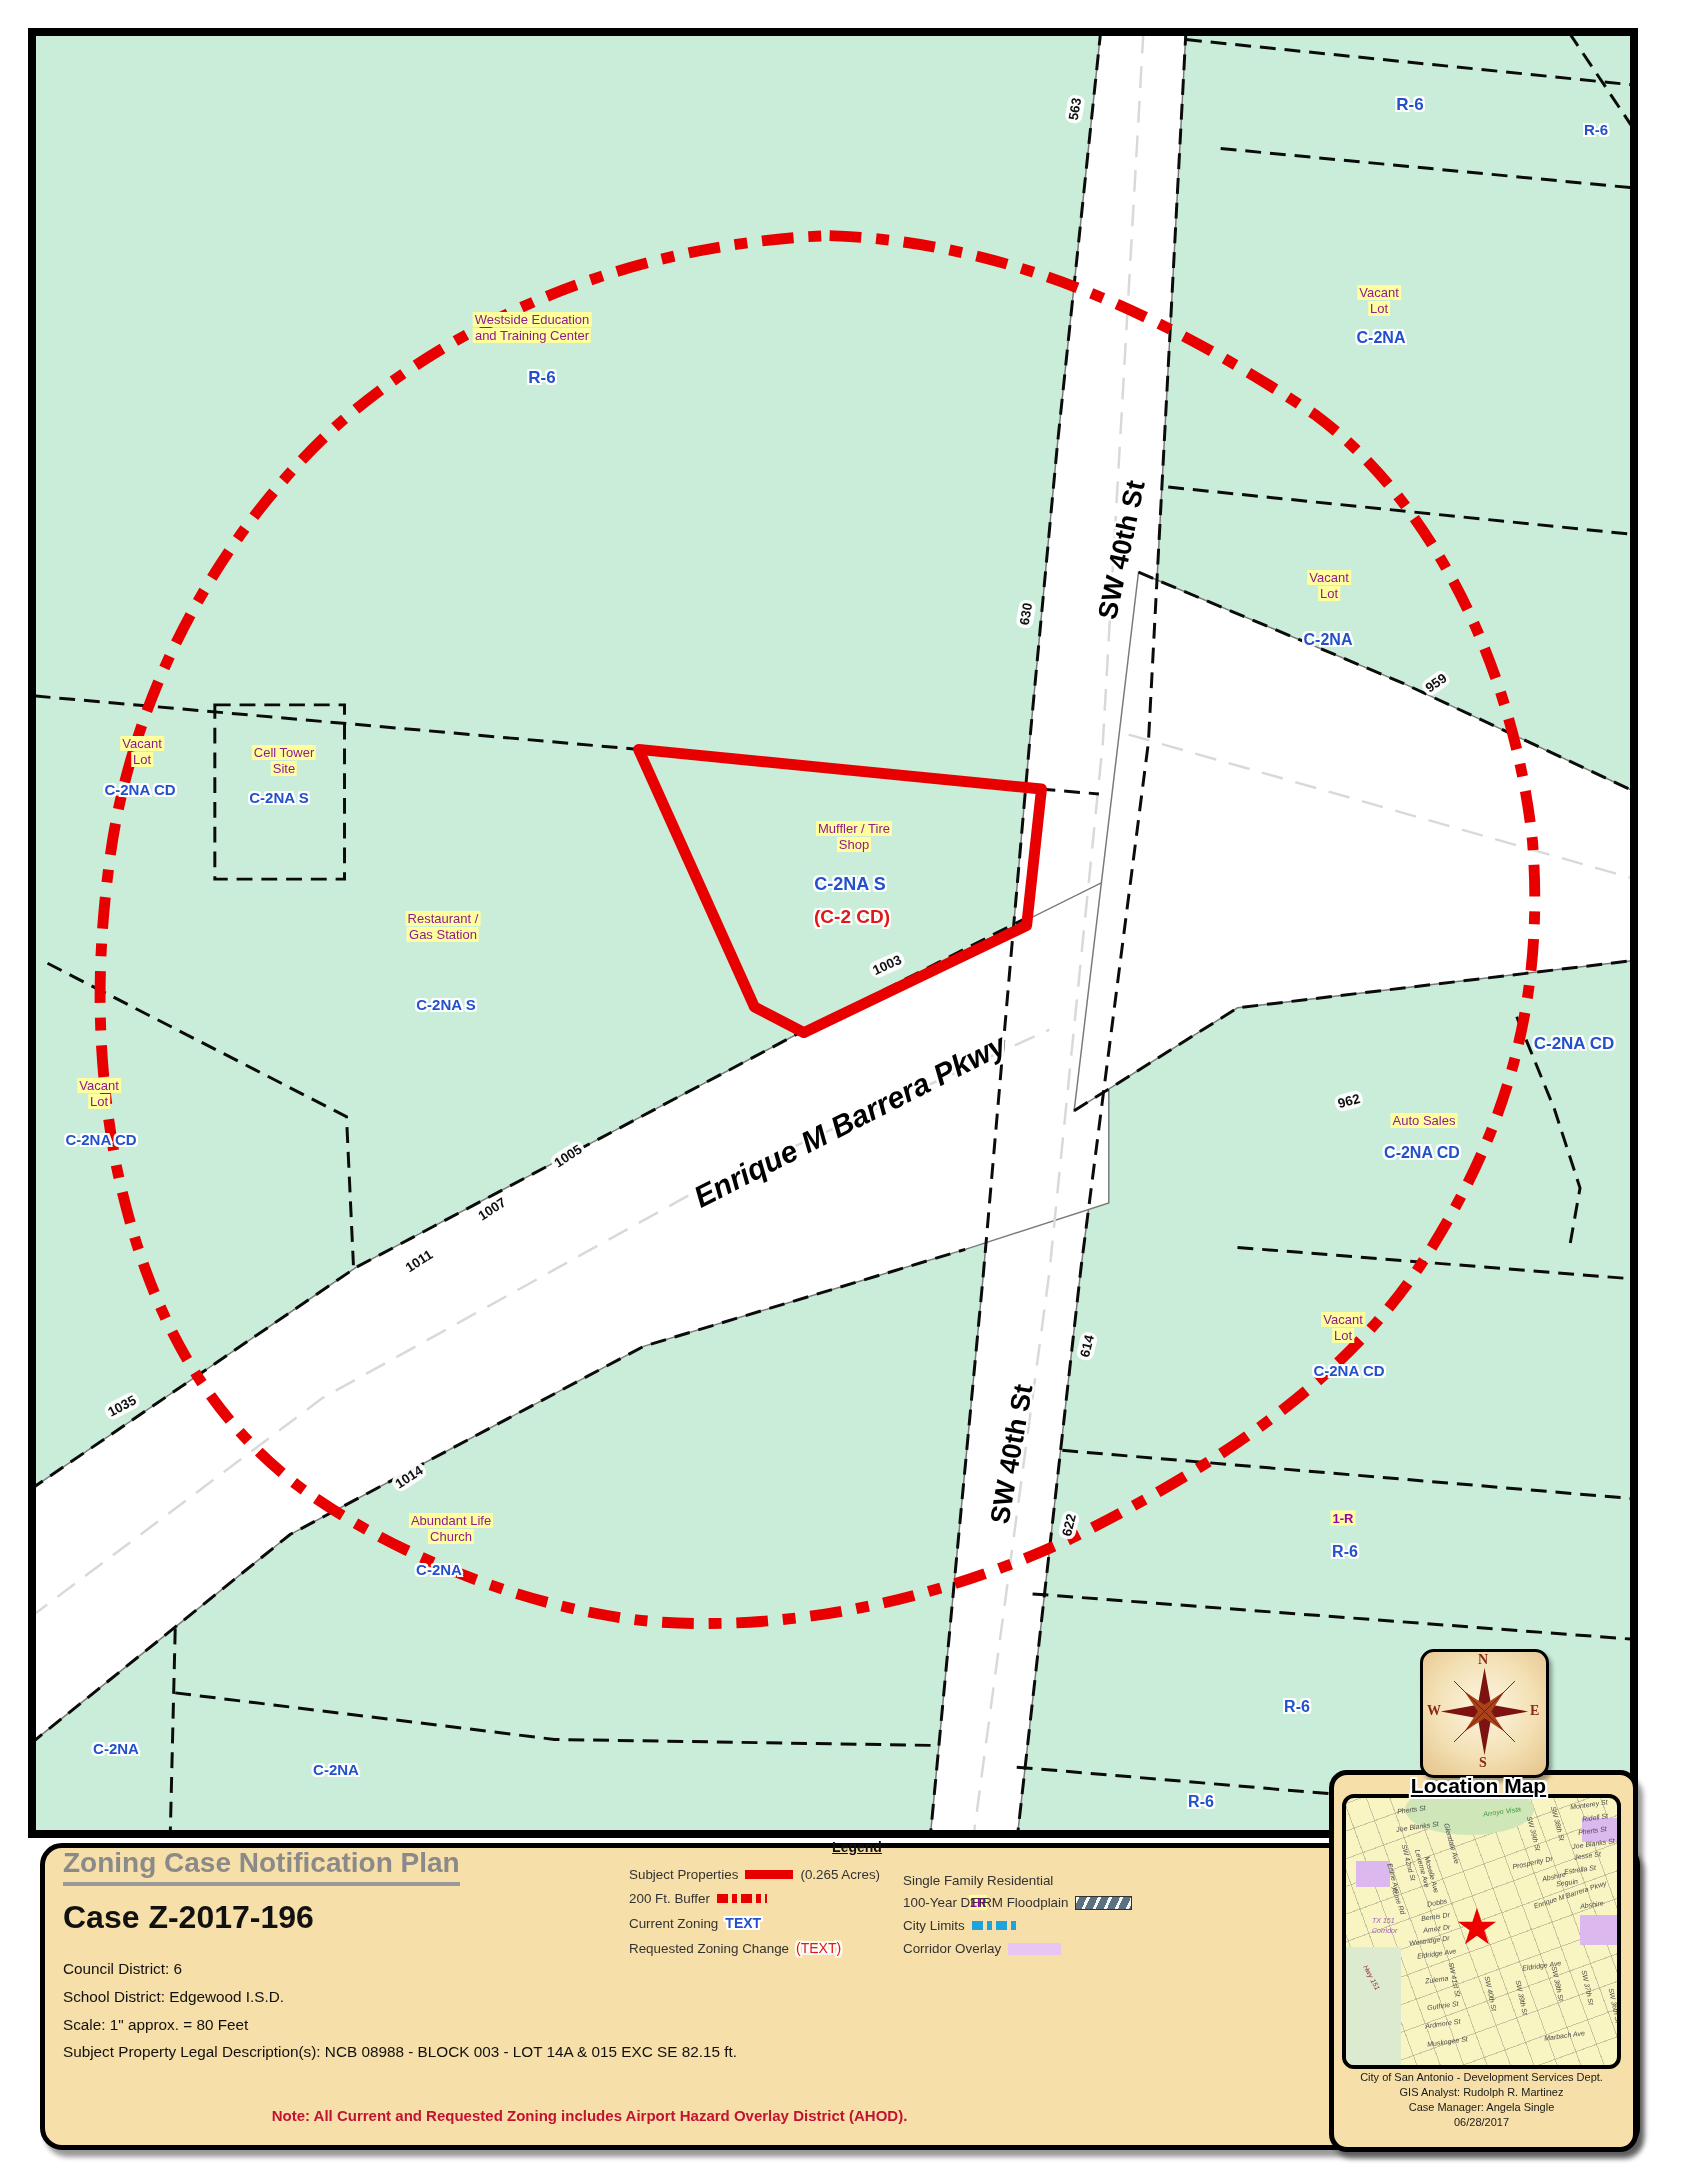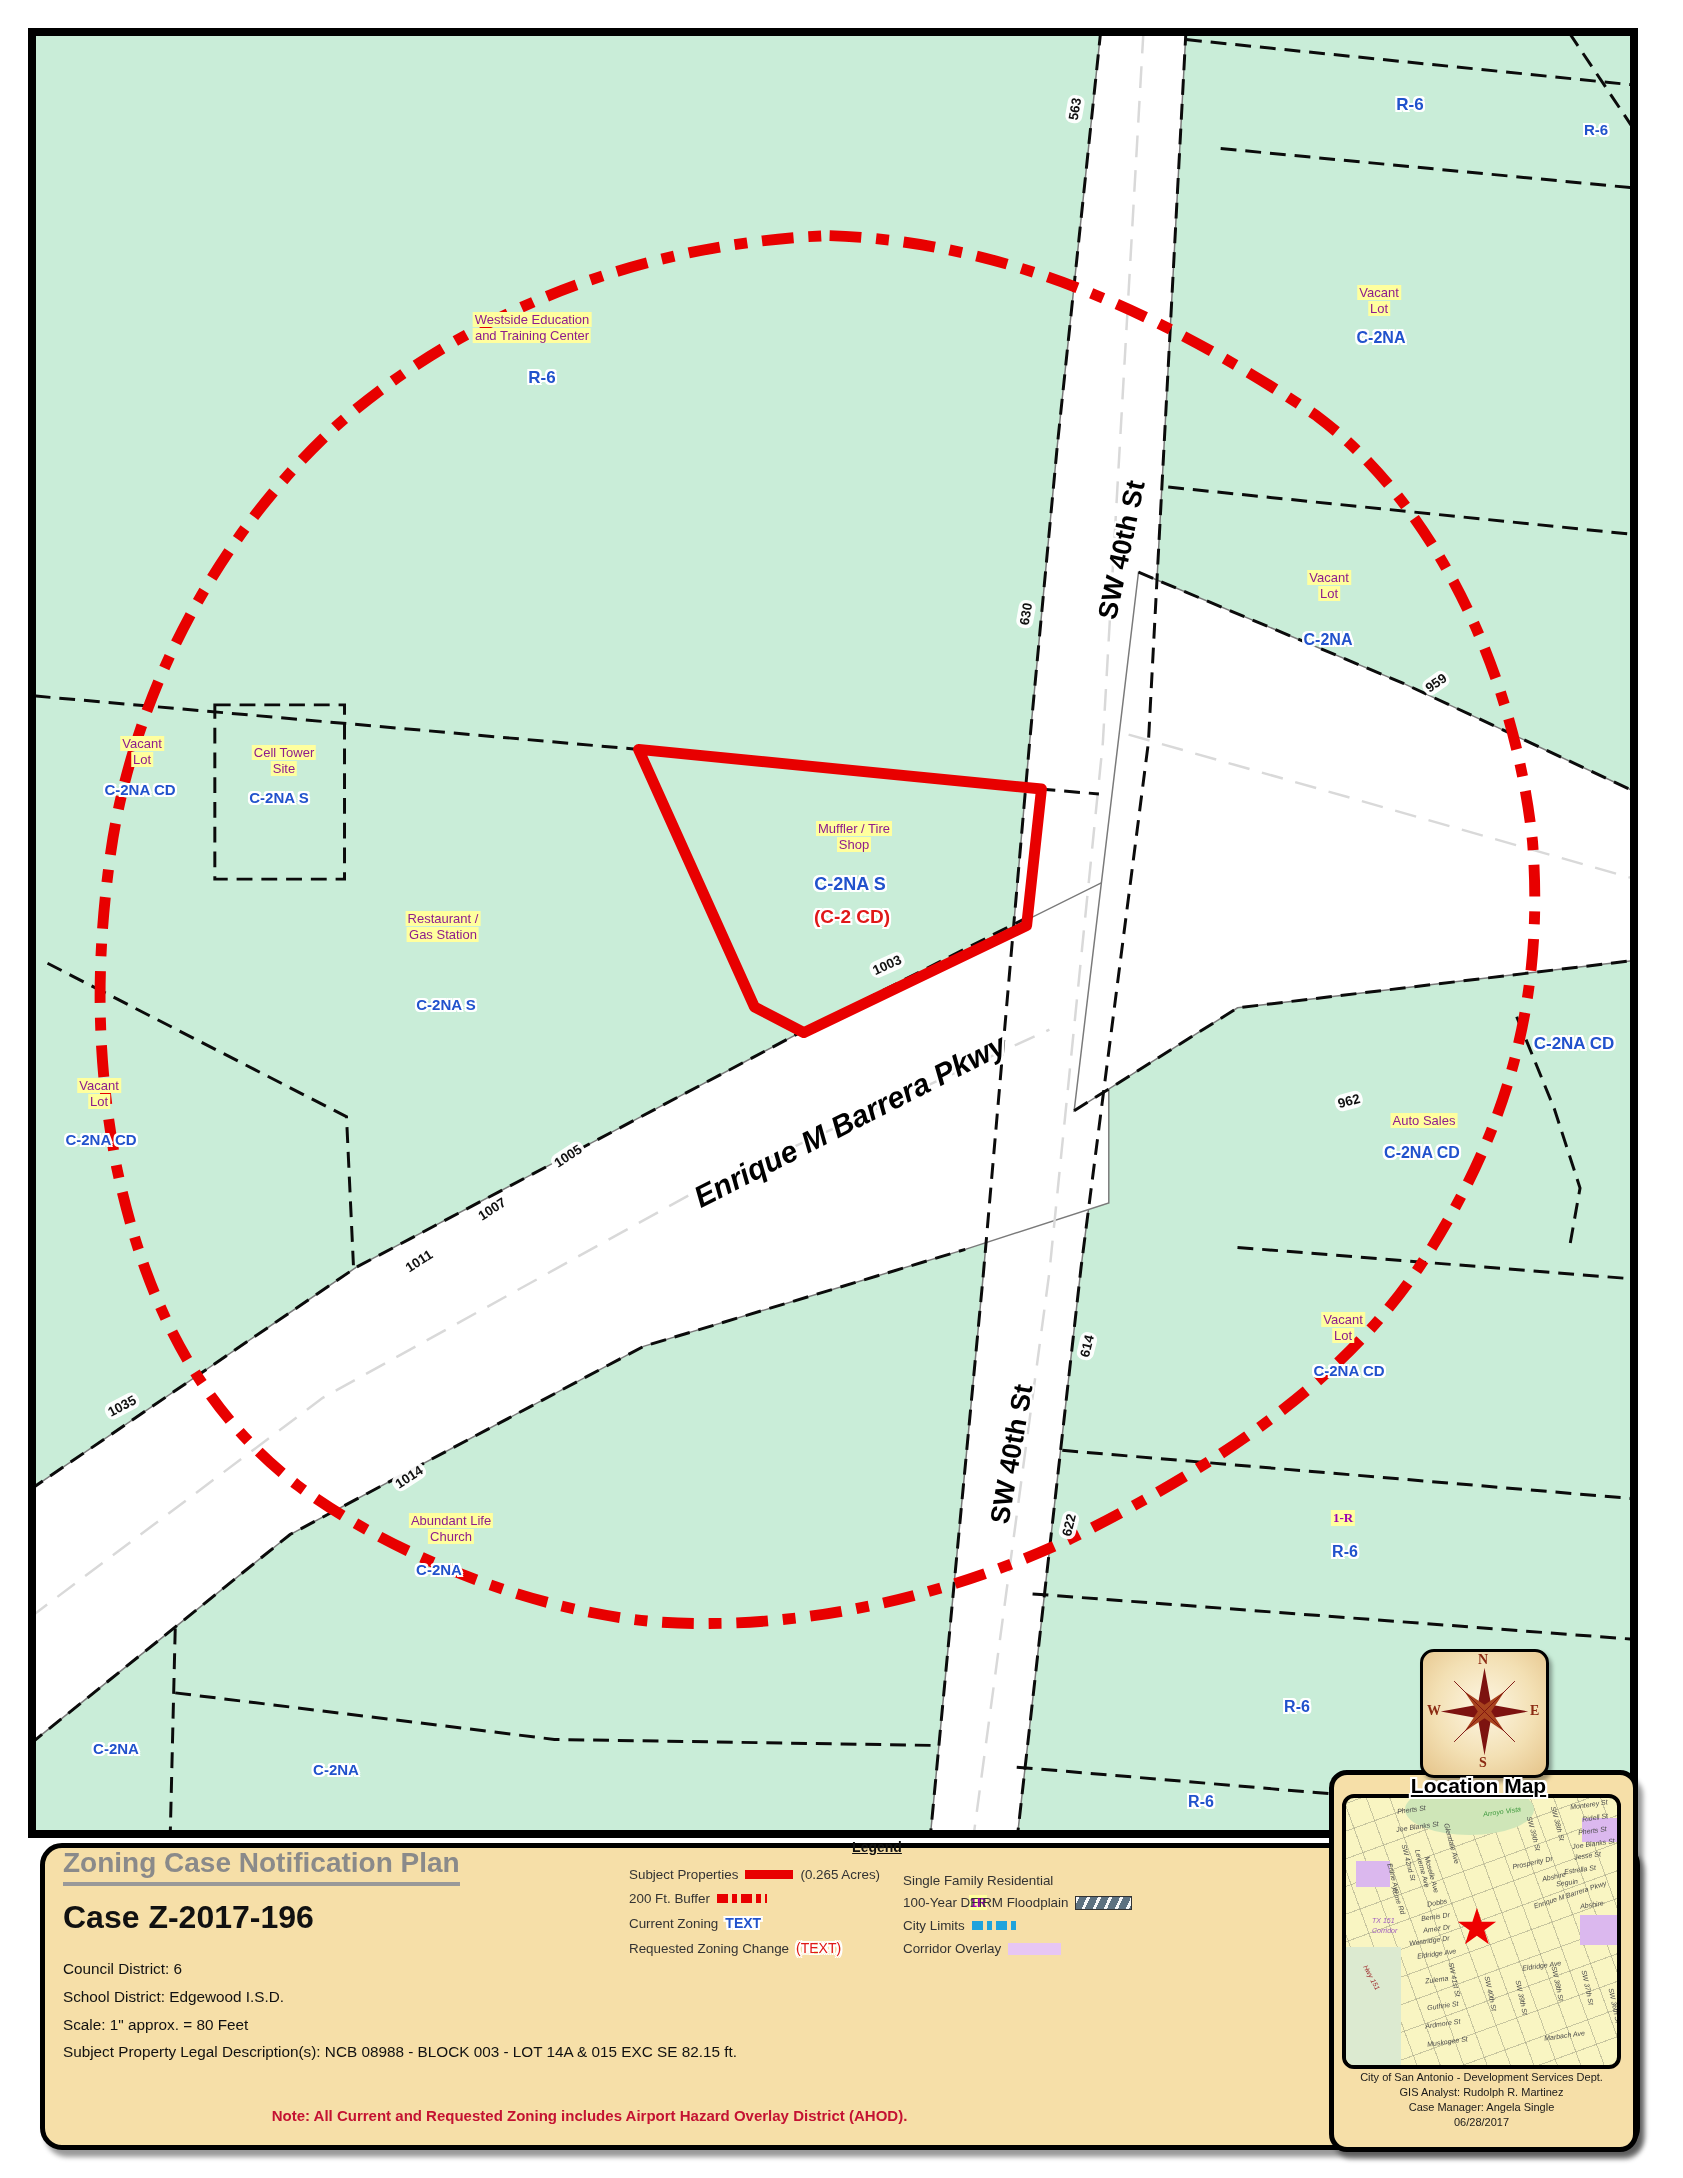--- a/index.html
+++ b/index.html
@@ -9,37 +9,37 @@
   
   #map-viewport{position:absolute;left:28px;top:28px;width:1594px;height:1794px;
     border:8px solid #000;background:#c9edd8;overflow:hidden;z-index:1;}
   #map-svg{position:absolute;left:-36px;top:-36px;width:1683px;height:2178px;}
   .site-lines{position:absolute;transform:translateX(-50%);text-align:center;white-space:nowrap;z-index:5;}
   .site-lines .ln{line-height:15px;}
   .site-lines .hl{background:#ffff9e;color:#8d1d8d;font-weight:normal;font-size:13px;padding:0 2px;display:inline-block;}
   .zone{position:absolute;transform:translate(-50%,-50%);font-weight:bold;white-space:nowrap;z-index:5;}
   .z-blue{color:#2152cc;}
   .z-red{color:#e01818;}
-  .z-purple{color:#9a00b0;background:#ffff9e;padding:0 2px;font-family:Liberation Serif, serif;}
+  .z-purple{color:#9a00b0;background:#ffff9e;padding:0 2px;}
   .addr{position:absolute;font-weight:bold;font-size:13.4px;color:#111;background:rgba(255,255,255,.95);
     border-radius:7px;padding:0 3px;line-height:17px;z-index:4;}
   .street{position:absolute;font-weight:bold;color:#000;z-index:4;}
   
   .panel{position:absolute;background:#f6dfa8;border:5px solid #000;border-radius:22px;
     box-shadow:5px 7px 5px rgba(0,0,0,.40);}
   #main-panel{left:40px;top:1843px;width:1590px;height:297px;z-index:2;}
   #loc-panel{left:1329px;top:1770px;width:299px;height:372px;z-index:3;border-radius:18px;}
   #panel-title{position:absolute;left:63px;top:1847px;font-size:28px;font-weight:bold;color:#8a8a8a;
     border-bottom:4px solid #999;padding-bottom:3px;z-index:4;}
   #case-number{position:absolute;left:63px;top:1899px;font-size:32px;font-weight:bold;color:#111;z-index:4;}
   .panel-line{position:absolute;left:63px;font-size:15.3px;color:#111;z-index:4;white-space:nowrap;}
   #note-line{position:absolute;left:238px;top:2107px;width:703px;text-align:center;font-size:15px;
     font-weight:bold;color:#c41232;z-index:4;}
   
-  #legend-title{position:absolute;left:792px;top:1839px;width:170px;text-align:center;font-size:14px;
+  #legend-title{position:absolute;left:772px;top:1839px;width:170px;text-align:center;font-size:14px;
     font-weight:bold;color:#111;text-decoration:underline;z-index:4;}
   .leg-row{position:absolute;display:flex;align-items:center;gap:7px;font-size:13.4px;color:#333;z-index:4;white-space:nowrap;}
   .sw{display:inline-block;}
   .sw-subject{width:48px;height:9px;background:#e80000;}
   .sw-buffer{width:50px;height:9px;background:repeating-linear-gradient(90deg,#e80000 0 11px,transparent 11px 15px,#e80000 15px 20px,transparent 20px 24px);}
   .sw-floodplain{width:55px;height:12px;background:#5c7180;border:1px solid #333;
     background-image:repeating-linear-gradient(115deg,rgba(255,255,255,.95) 0 3px,rgba(0,0,0,0) 3px 10px);}
   .sw-citylimits{width:48px;height:9px;background:repeating-linear-gradient(90deg,#1fa3dc 0 11px,transparent 11px 15px,#1fa3dc 15px 20px,transparent 20px 24px);}
   .sw-corridor{width:53px;height:12px;background:#e7c6f4;}
   .val-blue{color:#2152cc;font-weight:bold;font-size:14px;}

